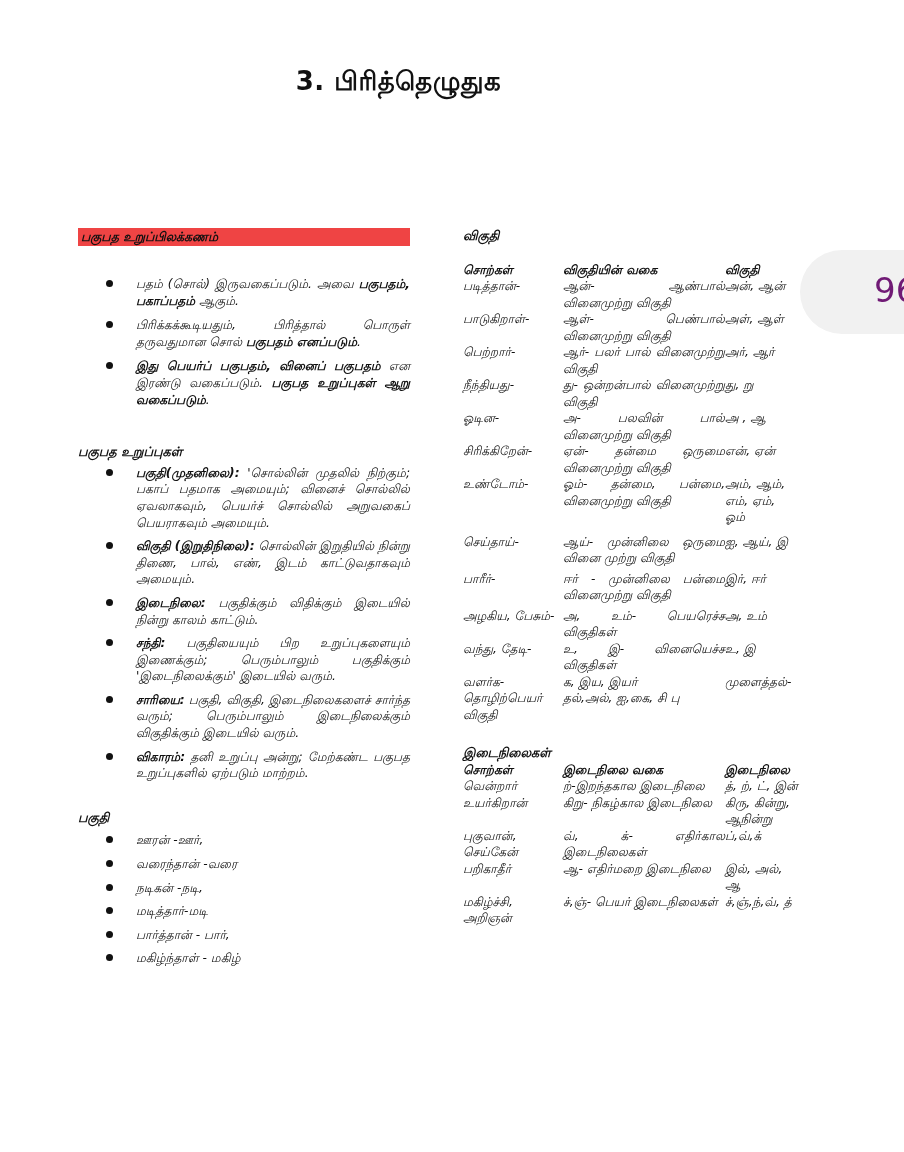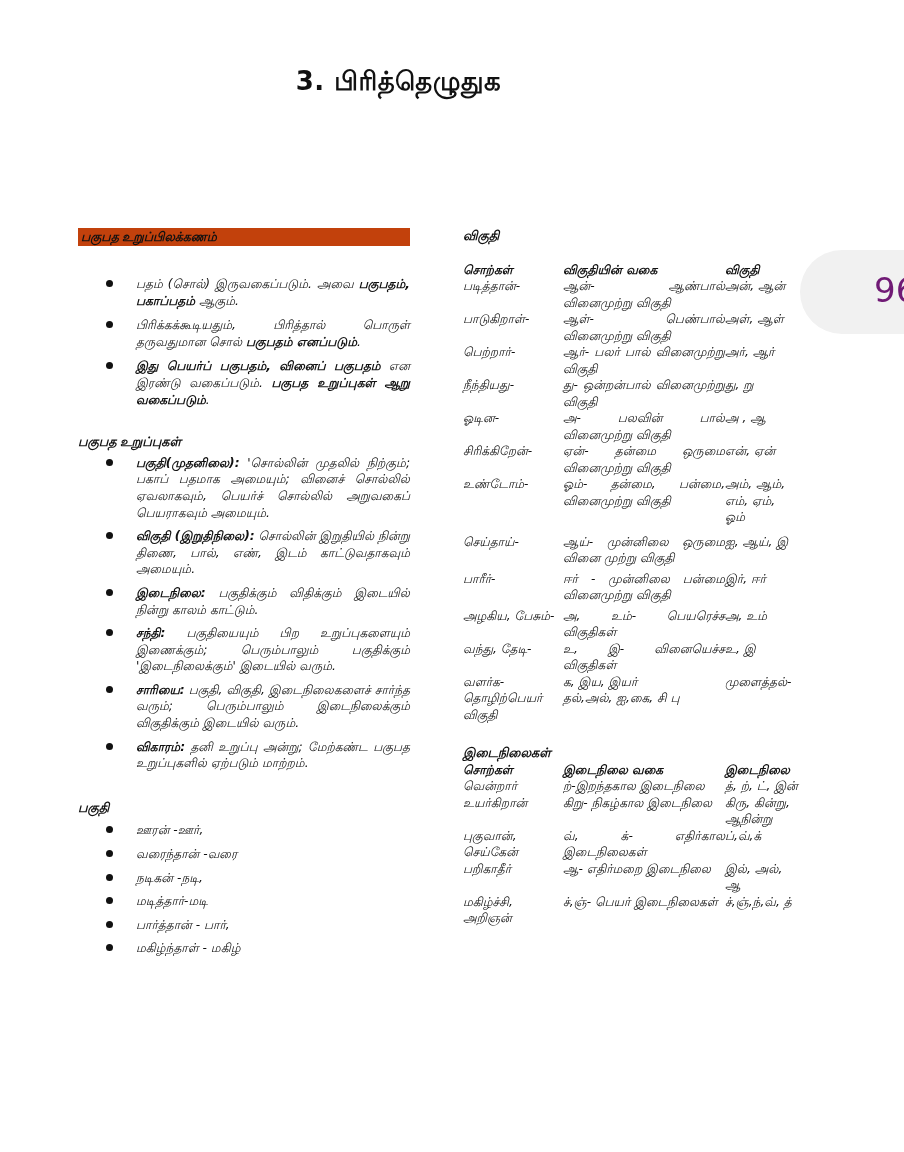--- a/index.html
+++ b/index.html
@@ -16,23 +16,22 @@
     background:#f1f1f1; border-radius:42px 0 0 42px;
   }
   .page-tab span {
     position:absolute; left:34px; top:20px; font-size:34px; color:#701a75;
     font-family:"DejaVu Sans", sans-serif;
     margin-left:40px;
   }
   
   .left { position:absolute; left:78px; top:228px; width:332px; font-size:12.2px; line-height:16.6px; }
   .band {
-    background:#c2410c; font-weight:bold; font-style:italic; padding:1px 3px; height:16px;
+    background:#ef4444; font-weight:bold; font-style:italic; padding:1px 3px; height:16px;
     font-size:12.5px;
-    font-family:Liberation Serif, serif;
   }
   ul.bl { list-style:none; margin:0; padding:0; }
   ul.bl li { position:relative; padding-left:58px; text-align:justify; font-style:italic; }
   ul.bl li::before {
     content:""; position:absolute; left:28px; top:4px; width:7px; height:7px; border-radius:50%; background:#111;
   }
   .sub { font-weight:bold; font-style:italic; font-size:12.8px; }
   b { font-weight:bold; }
   
   .right { position:absolute; left:463px; top:228px; width:335px; font-size:12.2px; line-height:16.5px; }
@@ -59,21 +58,21 @@
       <span>பதம் (சொல்) இருவகைப்படும். அவை </span><b>பகுபதம், பகாப்பதம்</b><span> ஆகும்.</span>
     </li>
     <li style="margin-bottom:8px;">
       <span>பிரிக்கக்கூடியதும், பிரித்தால் பொருள் தருவதுமான சொல் </span><b>பகுபதம் எனப்படும்</b><span>.</span>
     </li>
     <li>
       <b>இது பெயர்ப் பகுபதம், வினைப் பகுபதம்</b><span> என இரண்டு வகைப்படும். </span><b>பகுபத உறுப்புகள் ஆறு வகைப்படும்</b><span>.</span>
     </li>
   </ul>
 
-  <div class="sub" style="margin-top:26px;font-family:Liberation Serif, serif;">பகுபத உறுப்புகள்</div>
+  <div class="sub" style="margin-top:36px;">பகுபத உறுப்புகள்</div>
 
   <ul class="bl" style="margin-top:4px;">
     <li style="margin-bottom:7px;"><b>பகுதி(முதனிலை):</b><span> 'சொல்லின் முதலில் நிற்கும்; பகாப் பதமாக அமையும்; வினைச் சொல்லில் ஏவலாகவும், பெயர்ச் சொல்லில் அறுவகைப் பெயராகவும் அமையும்.</span></li>
     <li style="margin-bottom:7px;"><b>விகுதி (இறுதிநிலை):</b><span> சொல்லின் இறுதியில் நின்று திணை, பால், எண், இடம் காட்டுவதாகவும் அமையும்.</span></li>
     <li style="margin-bottom:7px;"><b>இடைநிலை:</b><span> பகுதிக்கும் விதிக்கும் இடையில் நின்று காலம் காட்டும்.</span></li>
     <li style="margin-bottom:7px;"><b>சந்தி:</b><span> பகுதியையும் பிற உறுப்புகளையும் இணைக்கும்; பெரும்பாலும் பகுதிக்கும் 'இடைநிலைக்கும்' இடையில் வரும்.</span></li>
     <li style="margin-bottom:7px;"><b>சாரியை:</b><span> பகுதி, விகுதி, இடைநிலைகளைச் சார்ந்த வரும்; பெரும்பாலும் இடைநிலைக்கும் விகுதிக்கும் இடையில் வரும்.</span></li>
     <li><b>விகாரம்:</b><span> தனி உறுப்பு அன்று; மேற்கண்ட பகுபத உறுப்புகளில் ஏற்படும் மாற்றம்.</span></li>
   </ul>
 

